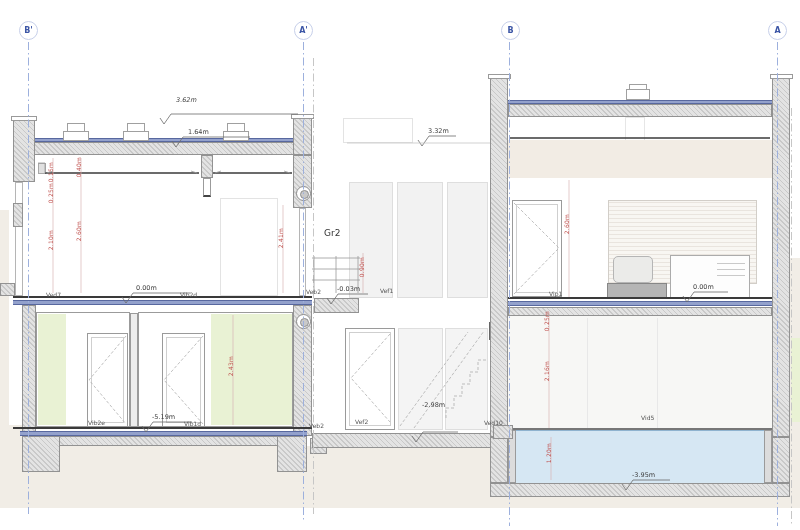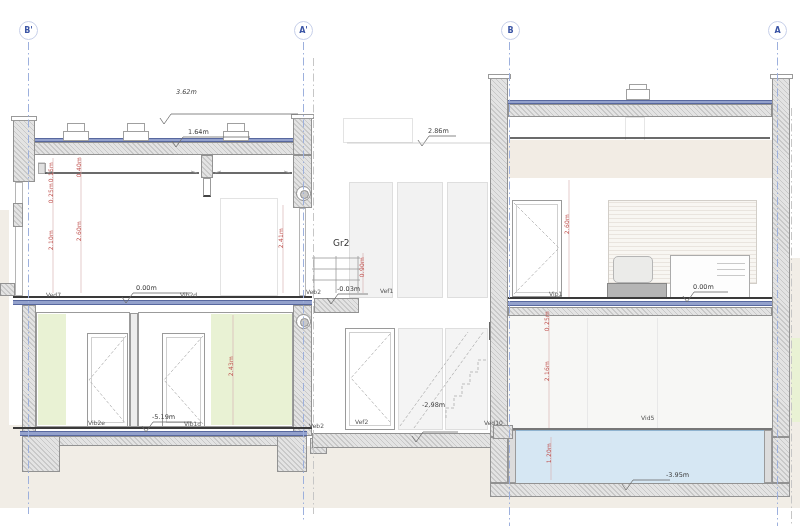--- a/index.html
+++ b/index.html
@@ -222,42 +222,42 @@
       <line class="redl" x1="233" y1="315" x2="233" y2="425"></line>
       <line class="redl" x1="363" y1="253" x2="363" y2="293"></line>
       <line class="redl" x1="569" y1="180" x2="569" y2="297"></line>
       <line class="redl" x1="549" y1="312" x2="549" y2="428"></line>
       <line class="redl" x1="551" y1="437" x2="551" y2="480"></line>
     </g>
   </svg>
 
   <div>
 
-    <div class="lvltxt" style="left:176px;top:88px;font-style:italic;">3.62m</div>
+    <div class="lvltxt" style="left:176px;top:96px;font-style:italic;">3.62m</div>
     <div class="lvltxt" style="left:188px;top:128px;">1.64m</div>
-    <div class="lvltxt" style="left:428px;top:127px;">2.86m</div>
+    <div class="lvltxt" style="left:428px;top:127px;">3.32m</div>
     <div class="lvltxt" style="left:136px;top:284px;">0.00m</div>
     <div class="lvltxt" style="left:337px;top:285px;">-0.03m</div>
     <div class="lvltxt" style="left:693px;top:283px;">0.00m</div>
     <div class="lvltxt" style="left:152px;top:413px;">-5.19m</div>
     <div class="lvltxt" style="left:422px;top:401px;">-2.98m</div>
-    <div class="lvltxt" style="left:632px;top:471px;margin-left:34px;">-3.95m</div>
+    <div class="lvltxt" style="left:632px;top:471px;">-3.95m</div>
 
     <div class="lbl" style="left:46px;top:291px;">Ved7</div>
     <div class="lbl" style="left:180px;top:291px;">Vib2d</div>
     <div class="lbl" style="left:306px;top:288px;">Veb2</div>
     <div class="lbl" style="left:380px;top:287px;">Vef1</div>
     <div class="lbl" style="left:549px;top:290px;">Vip1</div>
     <div class="lbl" style="left:88px;top:419px;">Vib2e</div>
     <div class="lbl" style="left:184px;top:420px;">Vib1d</div>
     <div class="lbl" style="left:309px;top:422px;">Veb2</div>
     <div class="lbl" style="left:355px;top:418px;">Vef2</div>
     <div class="lbl" style="left:484px;top:419px;">Ved10</div>
     <div class="lbl" style="left:641px;top:414px;">Vid5</div>
-    <div class="gr2lbl" style="left:324px;top:238px;margin-left:9px;">Gr2</div>
+    <div class="gr2lbl" style="left:324px;top:228px;">Gr2</div>
 
     <div class="dim" style="left:47px;top:162px;">0.15m</div>
     <div class="dim" style="left:75px;top:157px;">0.40m</div>
     <div class="dim" style="left:47px;top:183px;">0.25m</div>
     <div class="dim" style="left:47px;top:230px;">2.10m</div>
     <div class="dim" style="left:75px;top:221px;">2.60m</div>
     <div class="dim" style="left:277px;top:228px;">2.41m</div>
     <div class="dim" style="left:358px;top:257px;">0.90m</div>
     <div class="dim" style="left:227px;top:356px;">2.43m</div>
     <div class="dim" style="left:563px;top:214px;">2.60m</div>

